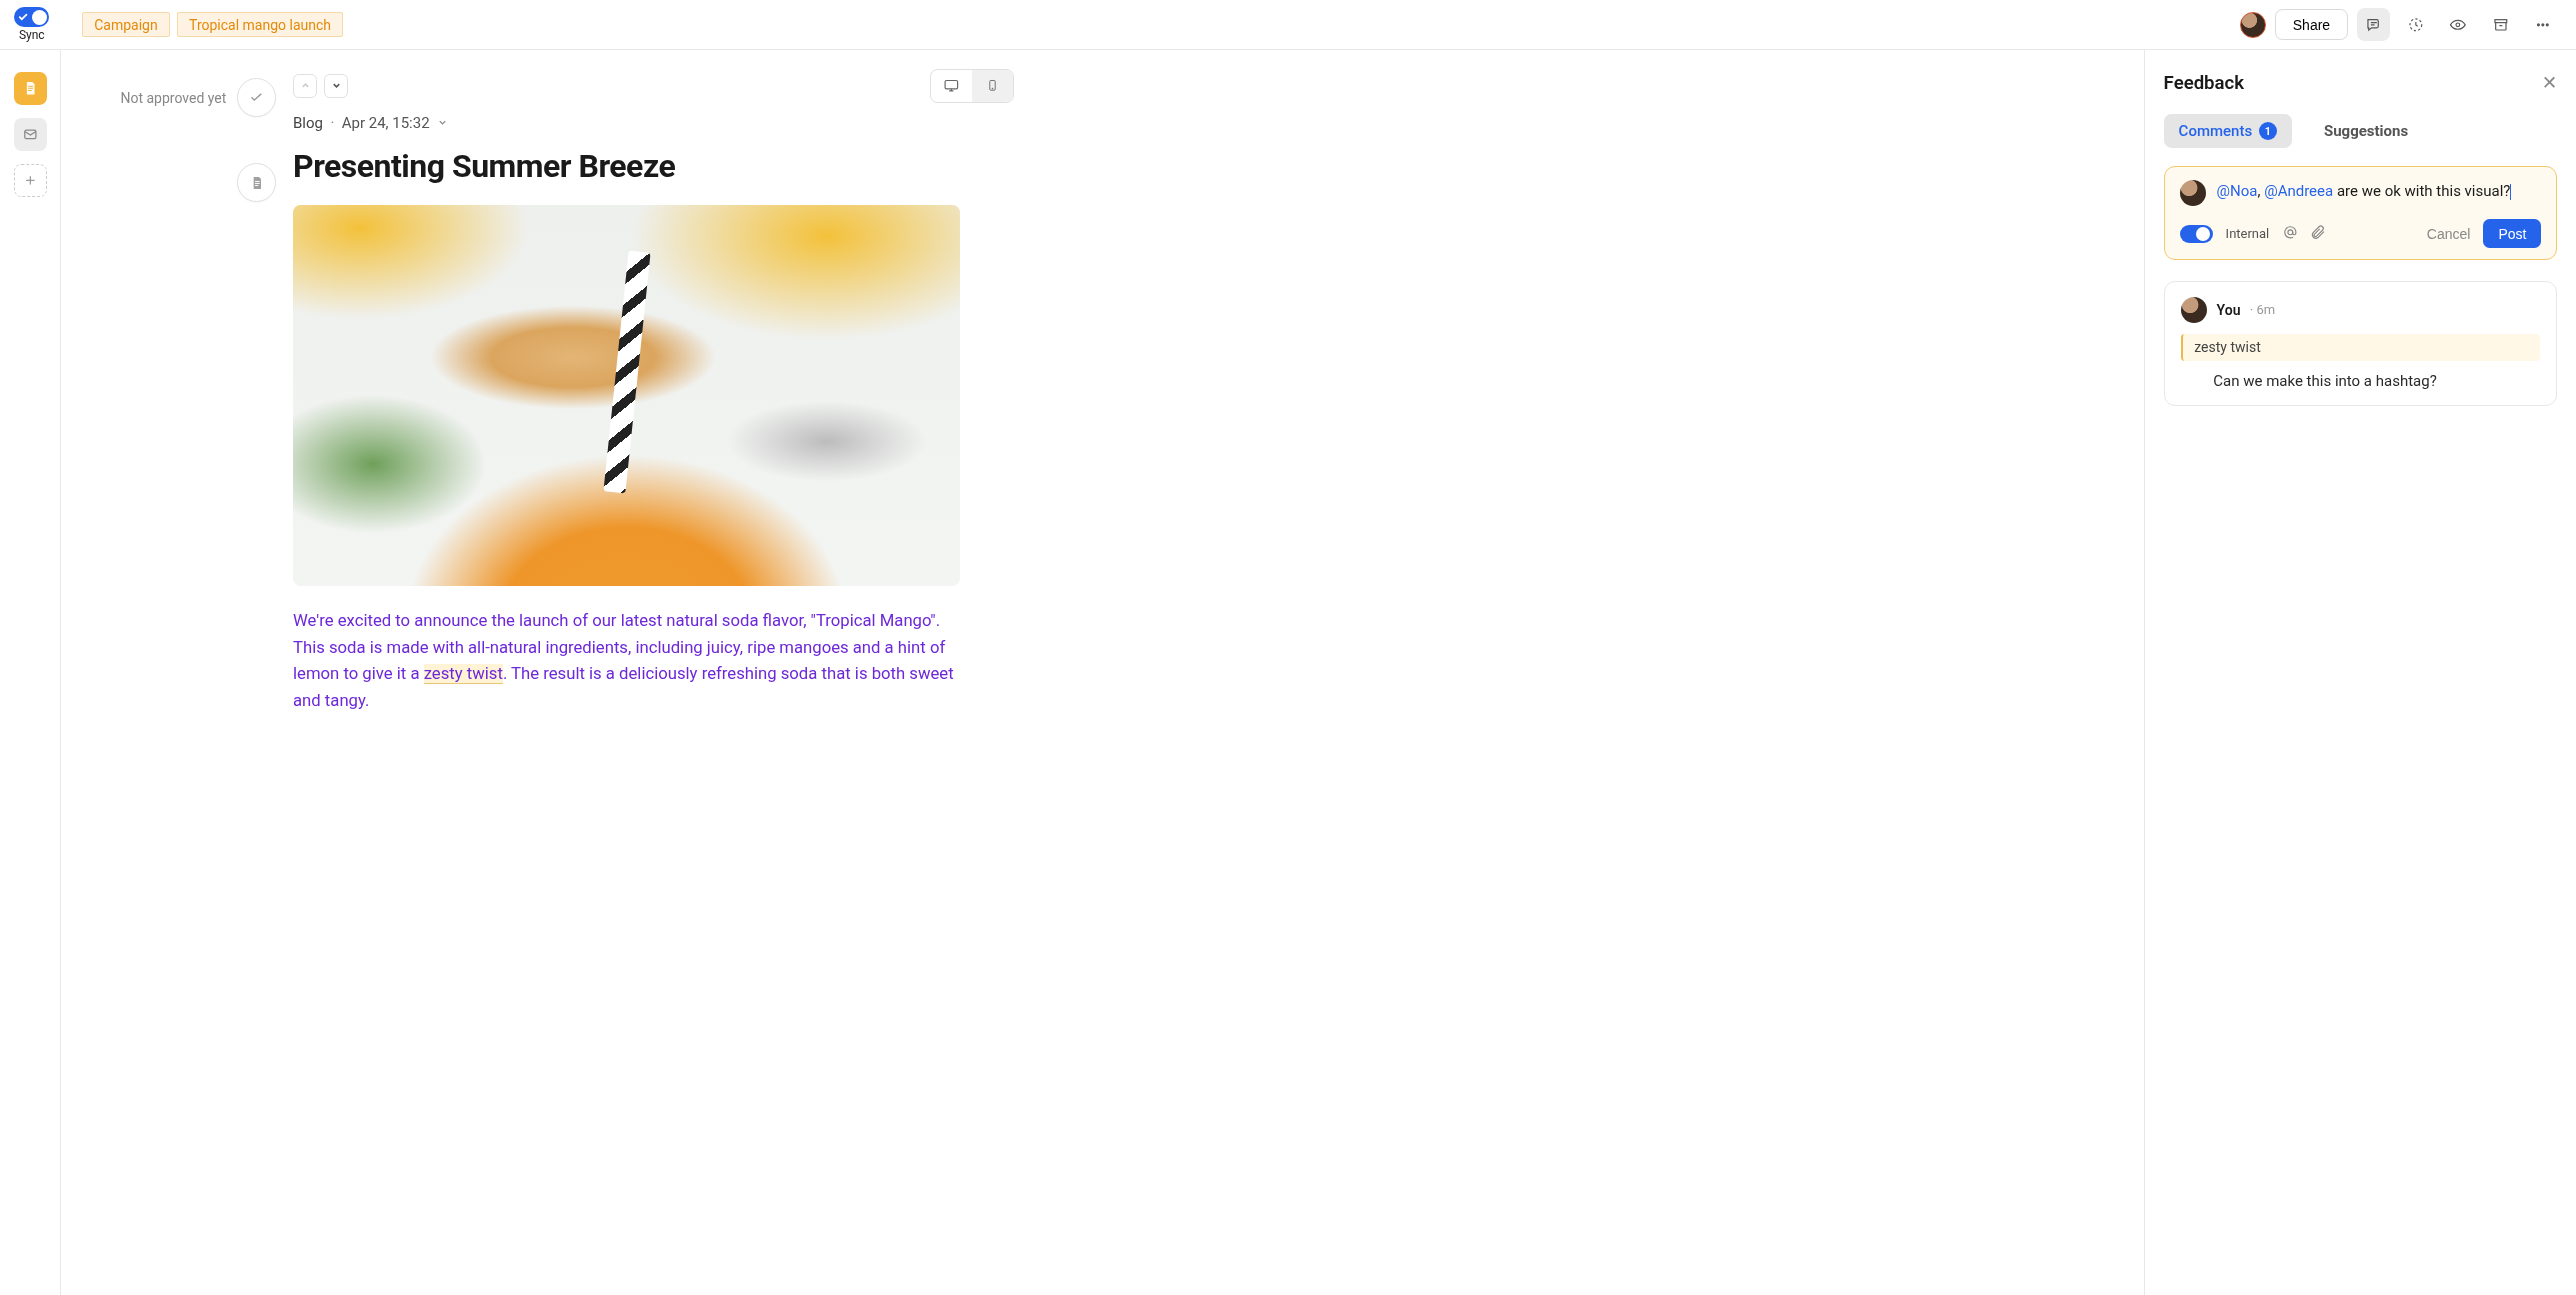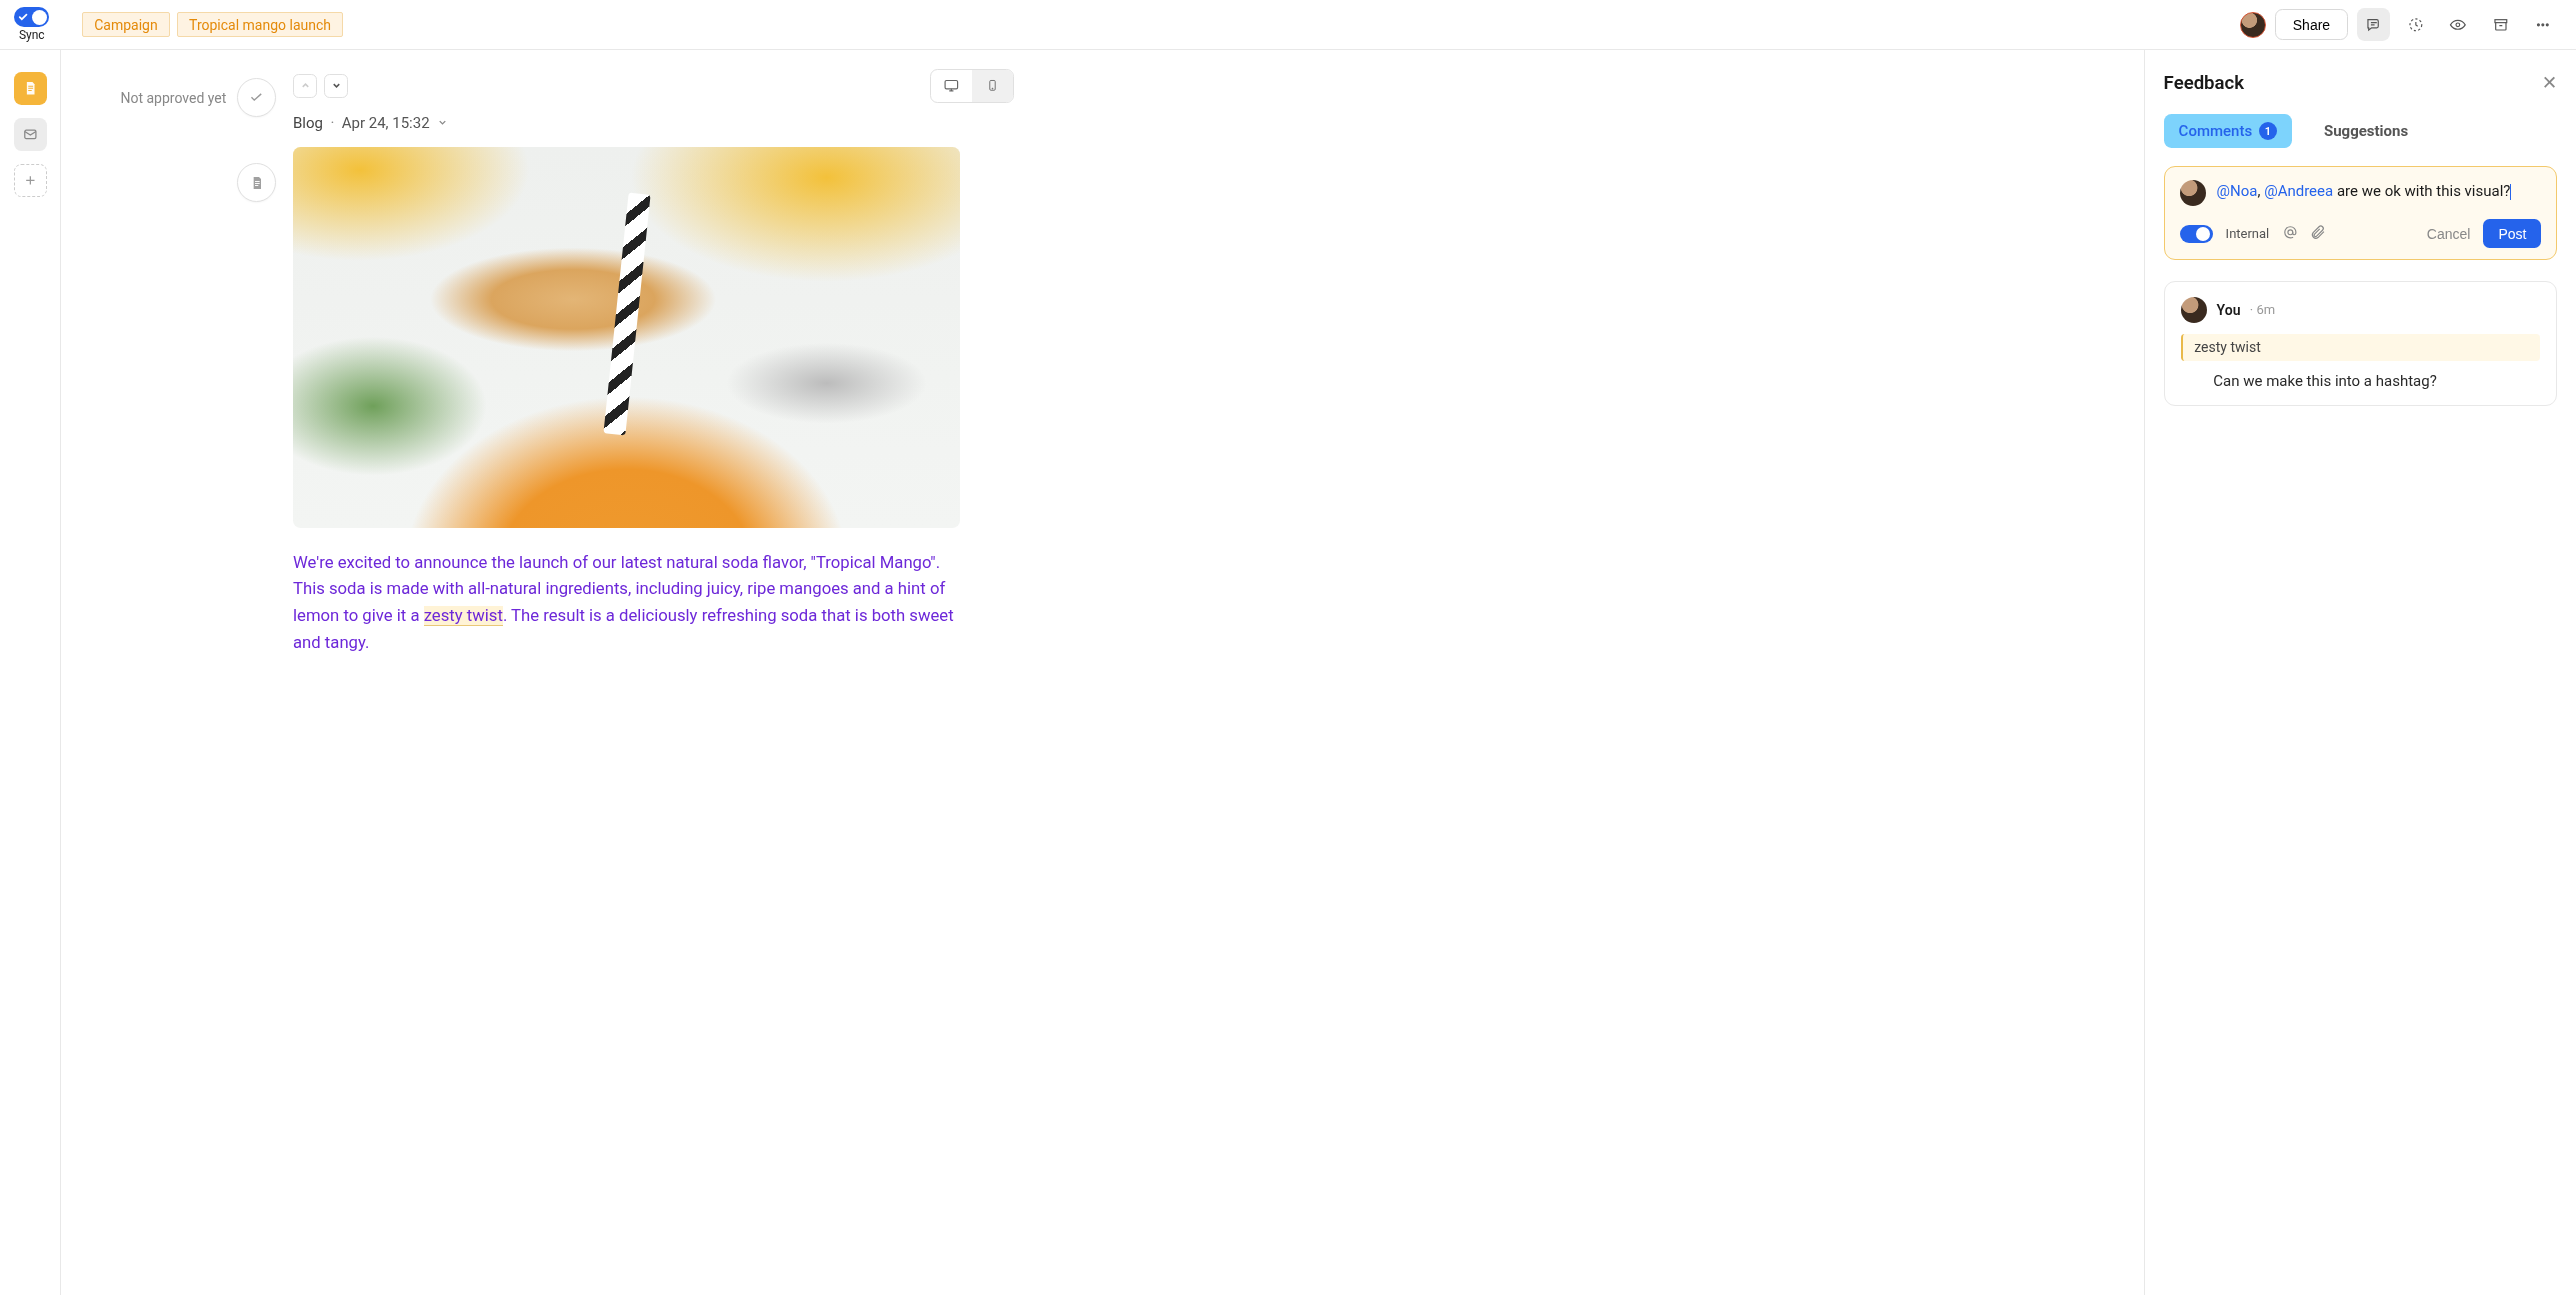--- a/index.html
+++ b/index.html
@@ -71,21 +71,21 @@
 .hl { background: #fff3d6; border-bottom: 1.9px solid #e9c878; }
 
 
 .panel { width: 432px; border-left: 0.9px solid #e8e8e8; padding: 22px 18.6px 0 18.6px; }
 .panel-head { display: flex; align-items: center; justify-content: space-between; margin-bottom: 20.4px; }
 .panel-title { font-size: 18.6px; font-weight: 600; }
 .close-x { color: #888; font-size: 18.6px; }
 
 .tabs { display: flex; gap: 16.7px; margin-bottom: 18.6px; }
 .tab { padding: 7.4px 15px; border-radius: 7.4px; font-size: 15px; display: flex; align-items: center; gap: 6.5px; color: #555; font-weight: bold; }
-.tab.active { background: #7dd3fc; color: #2563eb; font-weight: 500; }
+.tab.active { background: #e5e5e5; color: #2563eb; font-weight: 500; }
 .tab-badge { background: #2563eb; color: #fff; min-width: 18.6px; height: 18.6px; border-radius: 9.3px; font-size: 11px; display: flex; align-items: center; justify-content: center; font-weight: 600; }
 
 .composer { border: 1.9px solid #f3c96b; background: #fffaef; border-radius: 11px; padding: 13px 15px 11px; margin-bottom: 20.4px; }
 .composer-top { display: flex; align-items: flex-start; gap: 11px; margin-bottom: 13px; }
 .comp-avatar { width: 26px; height: 26px; border-radius: 50%; flex-shrink: 0; background: radial-gradient(circle at 35% 30%, #c39b7a 32%, #3a2a1f 35%); }
 .comp-text { font-size: 15px; line-height: 1.5; flex: 1; }
 .mention { color: #2563eb; }
 .cursor { border-right: 1.4px solid #2563eb; display: inline-block; height: 1.1em; vertical-align: text-bottom; }
 .composer-bottom { display: flex; align-items: center; gap: 13px; }
 .int-toggle { width: 33px; height: 18.6px; background: #2563eb; border-radius: 9.3px; position: relative; }
@@ -230,20 +230,21 @@
 
       <div class="post-meta">
         <span>Blog</span>
         <span class="sep">·</span>
         <span class="date">Apr 24, 15:32</span>
         <span class="chev"><svg width="11" height="11" viewBox="0 0 12 12" fill="none" stroke="currentColor" stroke-width="1.5">
               <path d="M3 4.5L6 7.5l3-3"></path>
             </svg></span>
       </div>
 
+      <h1 class="title">Presenting Summer Breeze</h1>
 
       <div class="hero">
           <div class="straw"></div>
         </div>
 
       <p class="paragraph"><span>We're excited to announce the launch of our latest natural soda flavor, "Tropical Mango". This soda is made with all-natural ingredients, including juicy, ripe mangoes and a hint of lemon to give it a </span><span class="hl">zesty twist</span><span>. The result is a deliciously refreshing soda that is both sweet and tangy.</span></p>
     </div>
   </div>
 
   <div class="panel">

